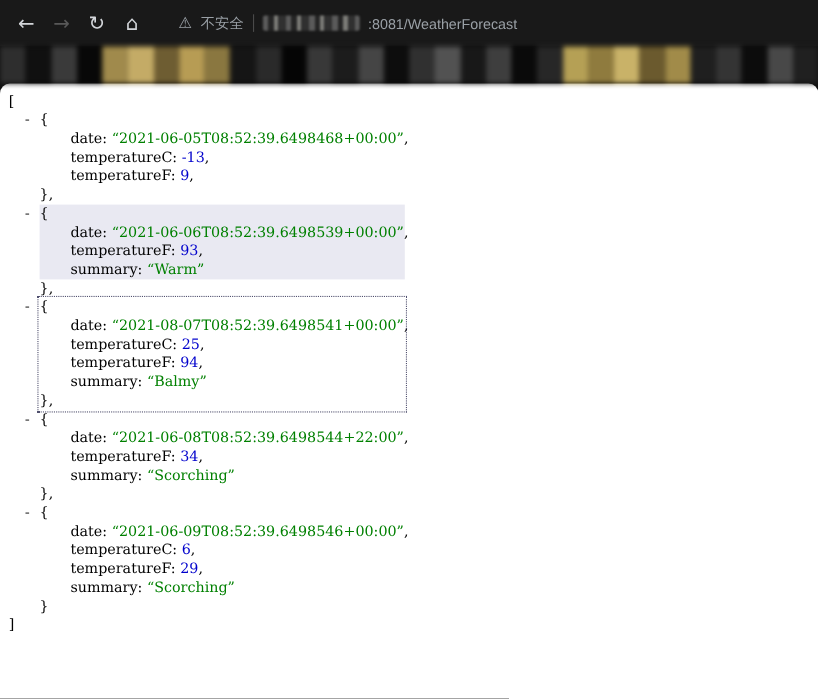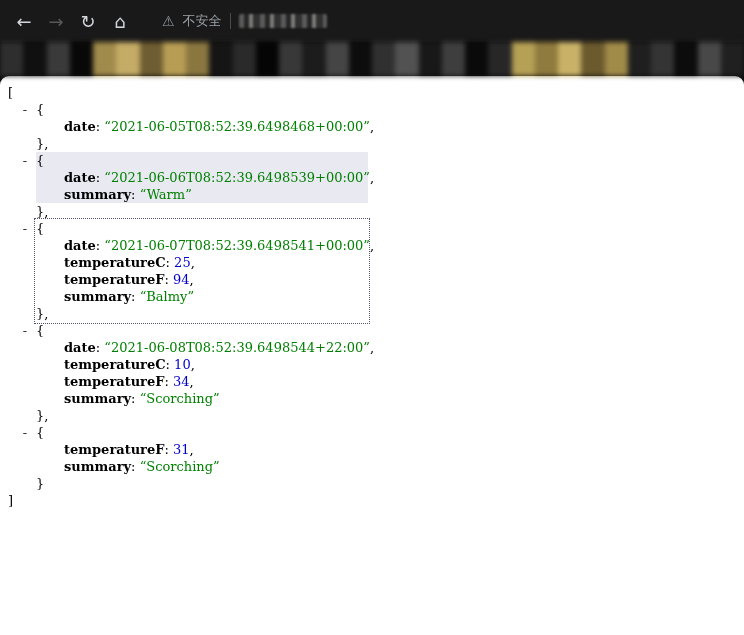--- a/index.html
+++ b/index.html
@@ -45,21 +45,21 @@
     font-family:"DejaVu Serif", serif; font-size:13px; line-height:17px; color:#000;
   }
   .line { height:17px; white-space:pre; }
   .entry { position:relative; margin-left:28px; }
   .dash {
     position:absolute; left:-15px; top:0; cursor:pointer;
     color:#333; font-family:"DejaVu Sans Mono", monospace;
   }
   .region { width:332px; }
   .prop { padding-left:28px; }
-  .k { font-weight:bold; color:var(--c-key,#000); }
+  .k { font-weight:normal; color:var(--c-key,#000); }
   .p { color:var(--c-punct,#000); }
   .str { color:var(--c-str,#008000); }
   .num { color:var(--c-num,#0000cc); }
   .entry.hover .block { background:var(--c-hover,#e9e9f2); }
   .entry.focus .region { outline:1px dotted var(--c-focus,#50506e); outline-offset:1px; }
 </style>
 </head>
 <body>
 
 <div class="browser">
@@ -68,20 +68,21 @@
     <div class="navbtn">←</div>
     <div class="navbtn disabled">→</div>
     <div class="navbtn">↻</div>
     <div class="navbtn">⌂</div>
 
     <div class="addr">
       <span class="warn-icon">⚠</span>
       <span>不安全</span>
       <span class="chip-sep"></span>
       <span class="host-censor"></span>
+      <span class="urltext">:8081/WeatherForecast</span>
     </div>
   </div>
 
   <div class="bookmarks" id="censor-strip">
       <span class="bm-block" style="background: rgb(46, 46, 46);"></span>
       <span class="bm-block" style="background: rgb(16, 16, 16);"></span>
       <span class="bm-block" style="background: rgb(58, 58, 58);"></span>
       <span class="bm-block" style="background: rgb(8, 8, 8);"></span>
       <span class="bm-block" style="background: rgb(160, 138, 76);"></span>
       <span class="bm-block" style="background: rgb(196, 171, 102);"></span>
@@ -115,67 +116,71 @@
 
   <div class="page">
     <div class="line">[</div>
     <div id="entries">
         <div class="entry none">
           <span class="dash">-</span>
           <div class="region">
             <div class="block">
               <div class="line p">{</div>
               <div class="line prop"><span class="k">date</span><span class="p">: </span><span class="str">“2021-06-05T08:52:39.6498468+00:00”</span><span class="p">,</span></div>
+              <div class="line prop"><span class="k">temperatureC</span><span class="p">: </span><span class="num">-13</span><span class="p">,</span></div>
+              <div class="line prop"><span class="k">temperatureF</span><span class="p">: </span><span class="num">9</span><span class="p">,</span></div>
             </div>
             <div class="line p">},</div>
           </div>
         </div>
         <div class="entry hover">
           <span class="dash">-</span>
           <div class="region">
             <div class="block">
               <div class="line p">{</div>
               <div class="line prop"><span class="k">date</span><span class="p">: </span><span class="str">“2021-06-06T08:52:39.6498539+00:00”</span><span class="p">,</span></div>
+              <div class="line prop"><span class="k">temperatureF</span><span class="p">: </span><span class="num">93</span><span class="p">,</span></div>
               <div class="line prop"><span class="k">summary</span><span class="p">: </span><span class="str">“Warm”</span></div>
             </div>
             <div class="line p">},</div>
           </div>
         </div>
         <div class="entry focus">
           <span class="dash">-</span>
           <div class="region">
             <div class="block">
               <div class="line p">{</div>
-              <div class="line prop"><span class="k">date</span><span class="p">: </span><span class="str">“2021-06-07T08:52:39.6498541+00:00”</span><span class="p">,</span></div>
+              <div class="line prop"><span class="k">date</span><span class="p">: </span><span class="str">“2021-08-07T08:52:39.6498541+00:00”</span><span class="p">,</span></div>
               <div class="line prop"><span class="k">temperatureC</span><span class="p">: </span><span class="num">25</span><span class="p">,</span></div>
               <div class="line prop"><span class="k">temperatureF</span><span class="p">: </span><span class="num">94</span><span class="p">,</span></div>
               <div class="line prop"><span class="k">summary</span><span class="p">: </span><span class="str">“Balmy”</span></div>
             </div>
             <div class="line p">},</div>
           </div>
         </div>
         <div class="entry none">
           <span class="dash">-</span>
           <div class="region">
             <div class="block">
               <div class="line p">{</div>
               <div class="line prop"><span class="k">date</span><span class="p">: </span><span class="str">“2021-06-08T08:52:39.6498544+22:00”</span><span class="p">,</span></div>
-              <div class="line prop"><span class="k">temperatureC</span><span class="p">: </span><span class="num">10</span><span class="p">,</span></div>
               <div class="line prop"><span class="k">temperatureF</span><span class="p">: </span><span class="num">34</span><span class="p">,</span></div>
               <div class="line prop"><span class="k">summary</span><span class="p">: </span><span class="str">“Scorching”</span></div>
             </div>
             <div class="line p">},</div>
           </div>
         </div>
         <div class="entry none">
           <span class="dash">-</span>
           <div class="region">
             <div class="block">
               <div class="line p">{</div>
-              <div class="line prop"><span class="k">temperatureF</span><span class="p">: </span><span class="num">31</span><span class="p">,</span></div>
+              <div class="line prop"><span class="k">date</span><span class="p">: </span><span class="str">“2021-06-09T08:52:39.6498546+00:00”</span><span class="p">,</span></div>
+              <div class="line prop"><span class="k">temperatureC</span><span class="p">: </span><span class="num">6</span><span class="p">,</span></div>
+              <div class="line prop"><span class="k">temperatureF</span><span class="p">: </span><span class="num">29</span><span class="p">,</span></div>
               <div class="line prop"><span class="k">summary</span><span class="p">: </span><span class="str">“Scorching”</span></div>
             </div>
             <div class="line p">}</div>
           </div>
         </div>
       </div>
     <div class="line">]</div>
   </div>
 
 </div>

